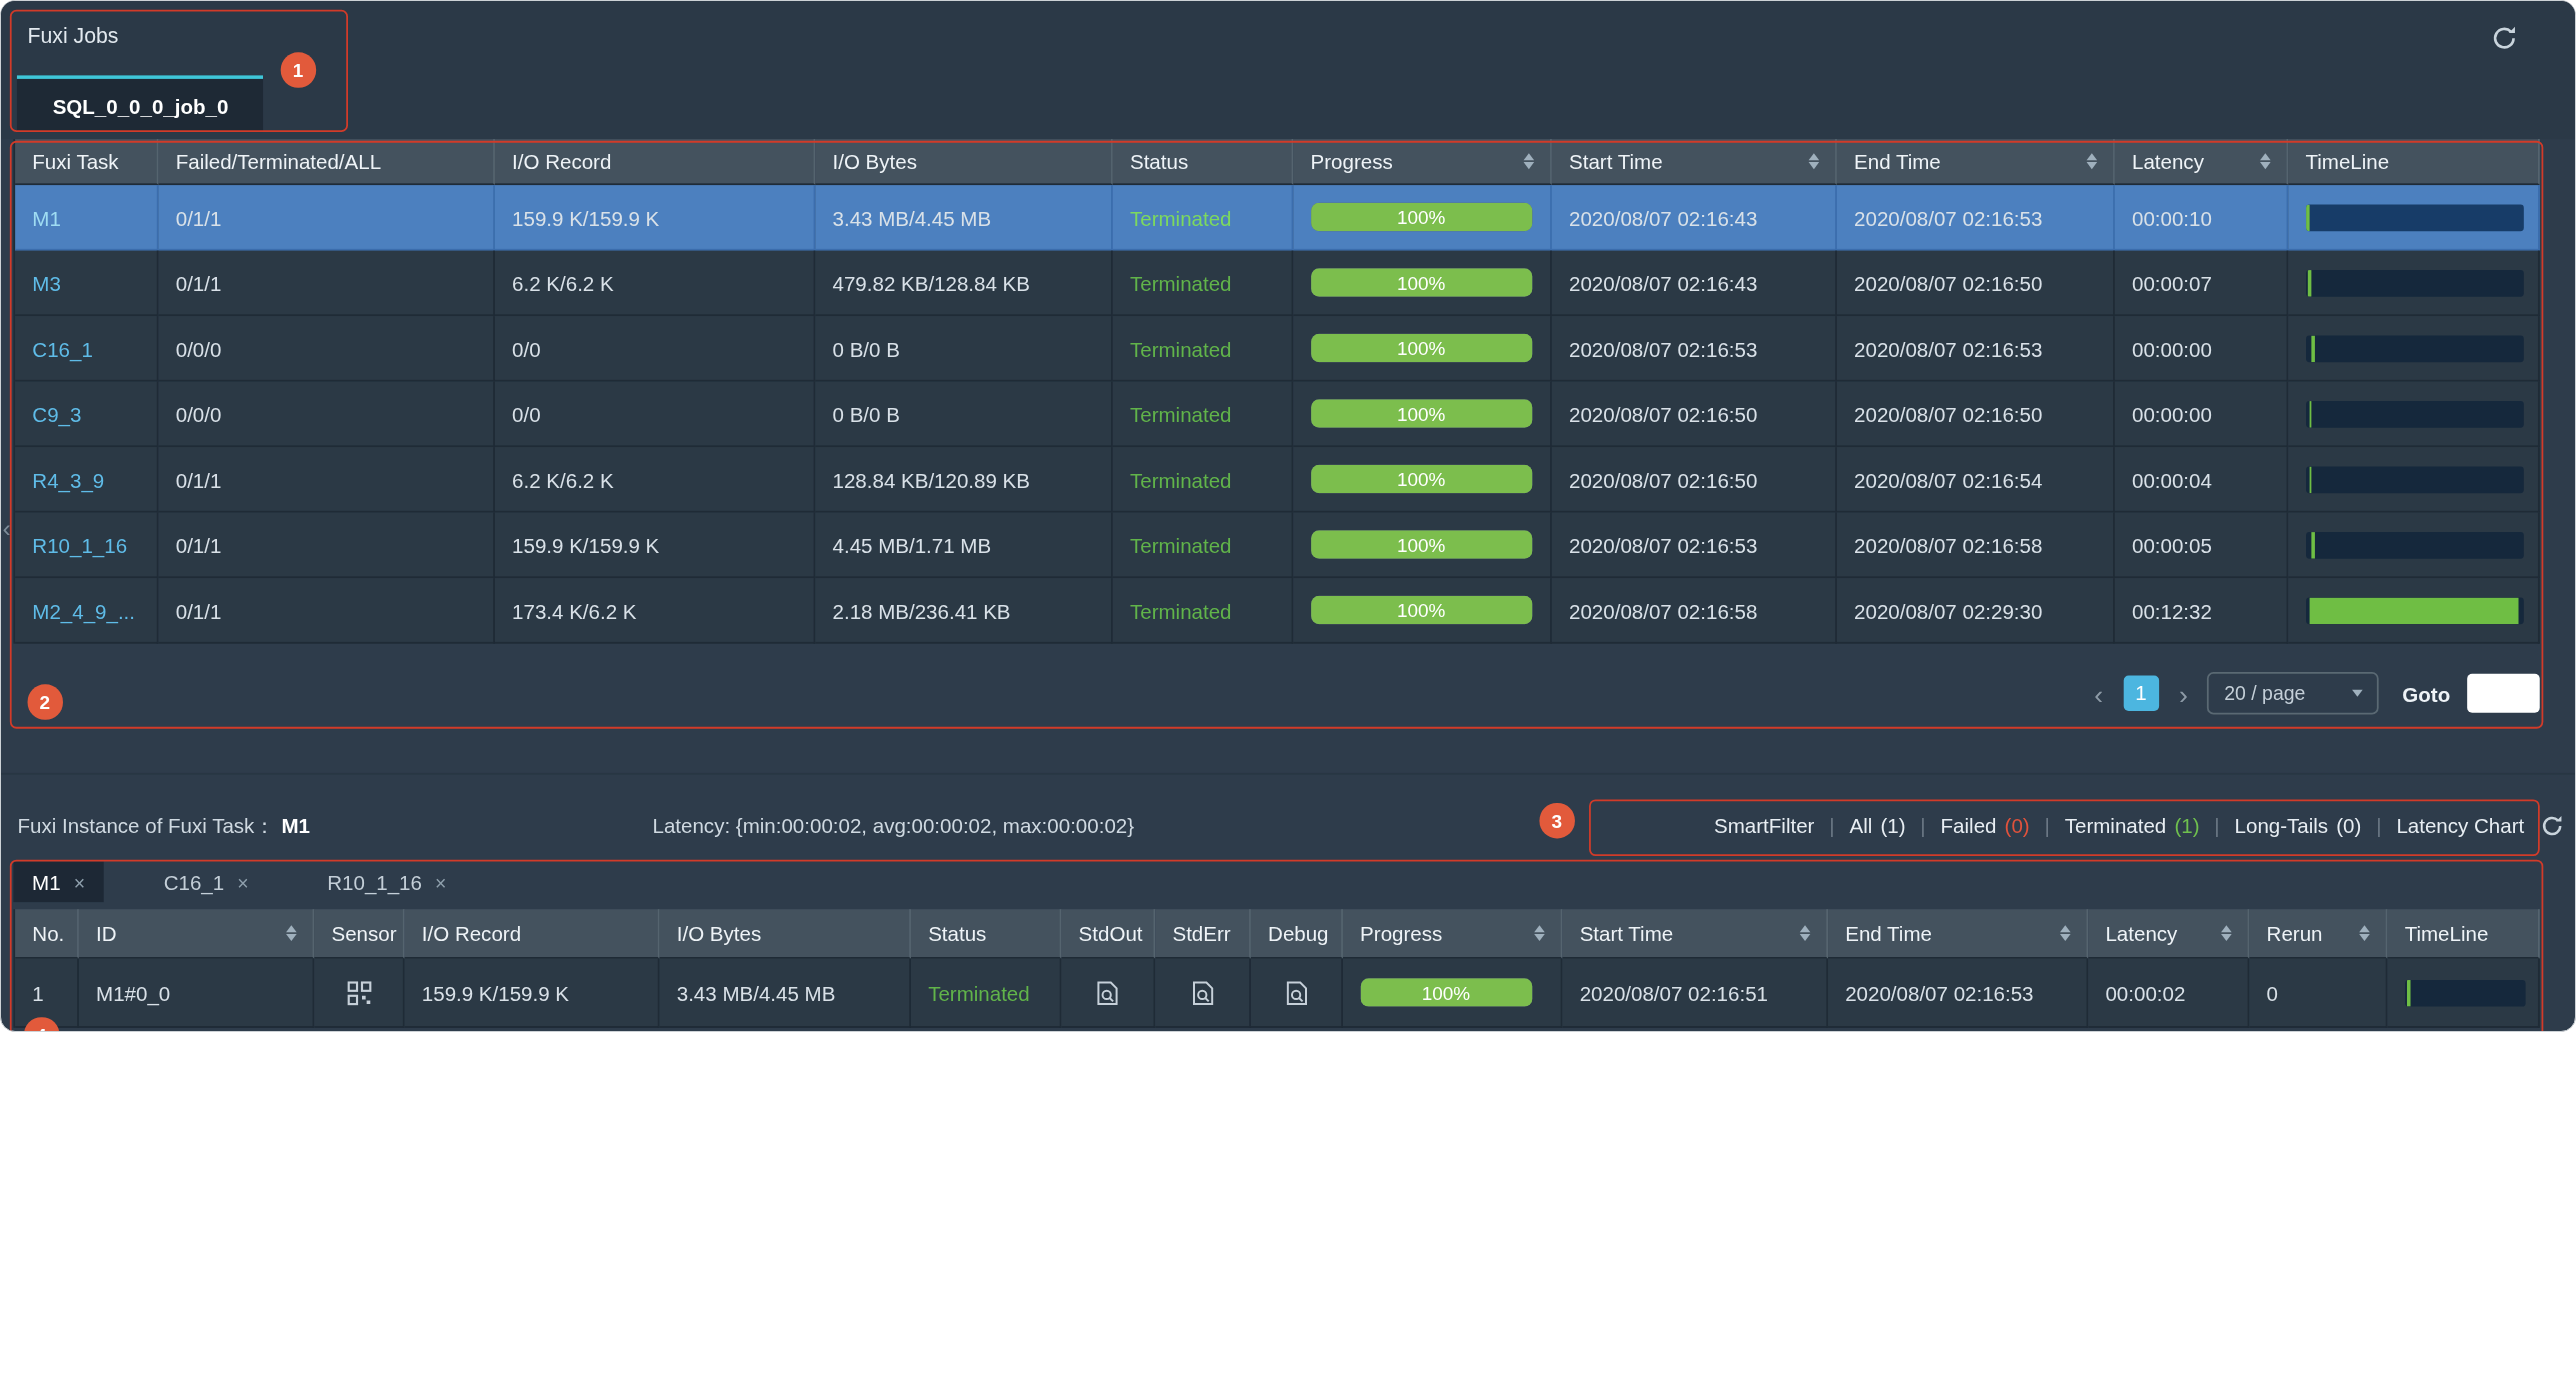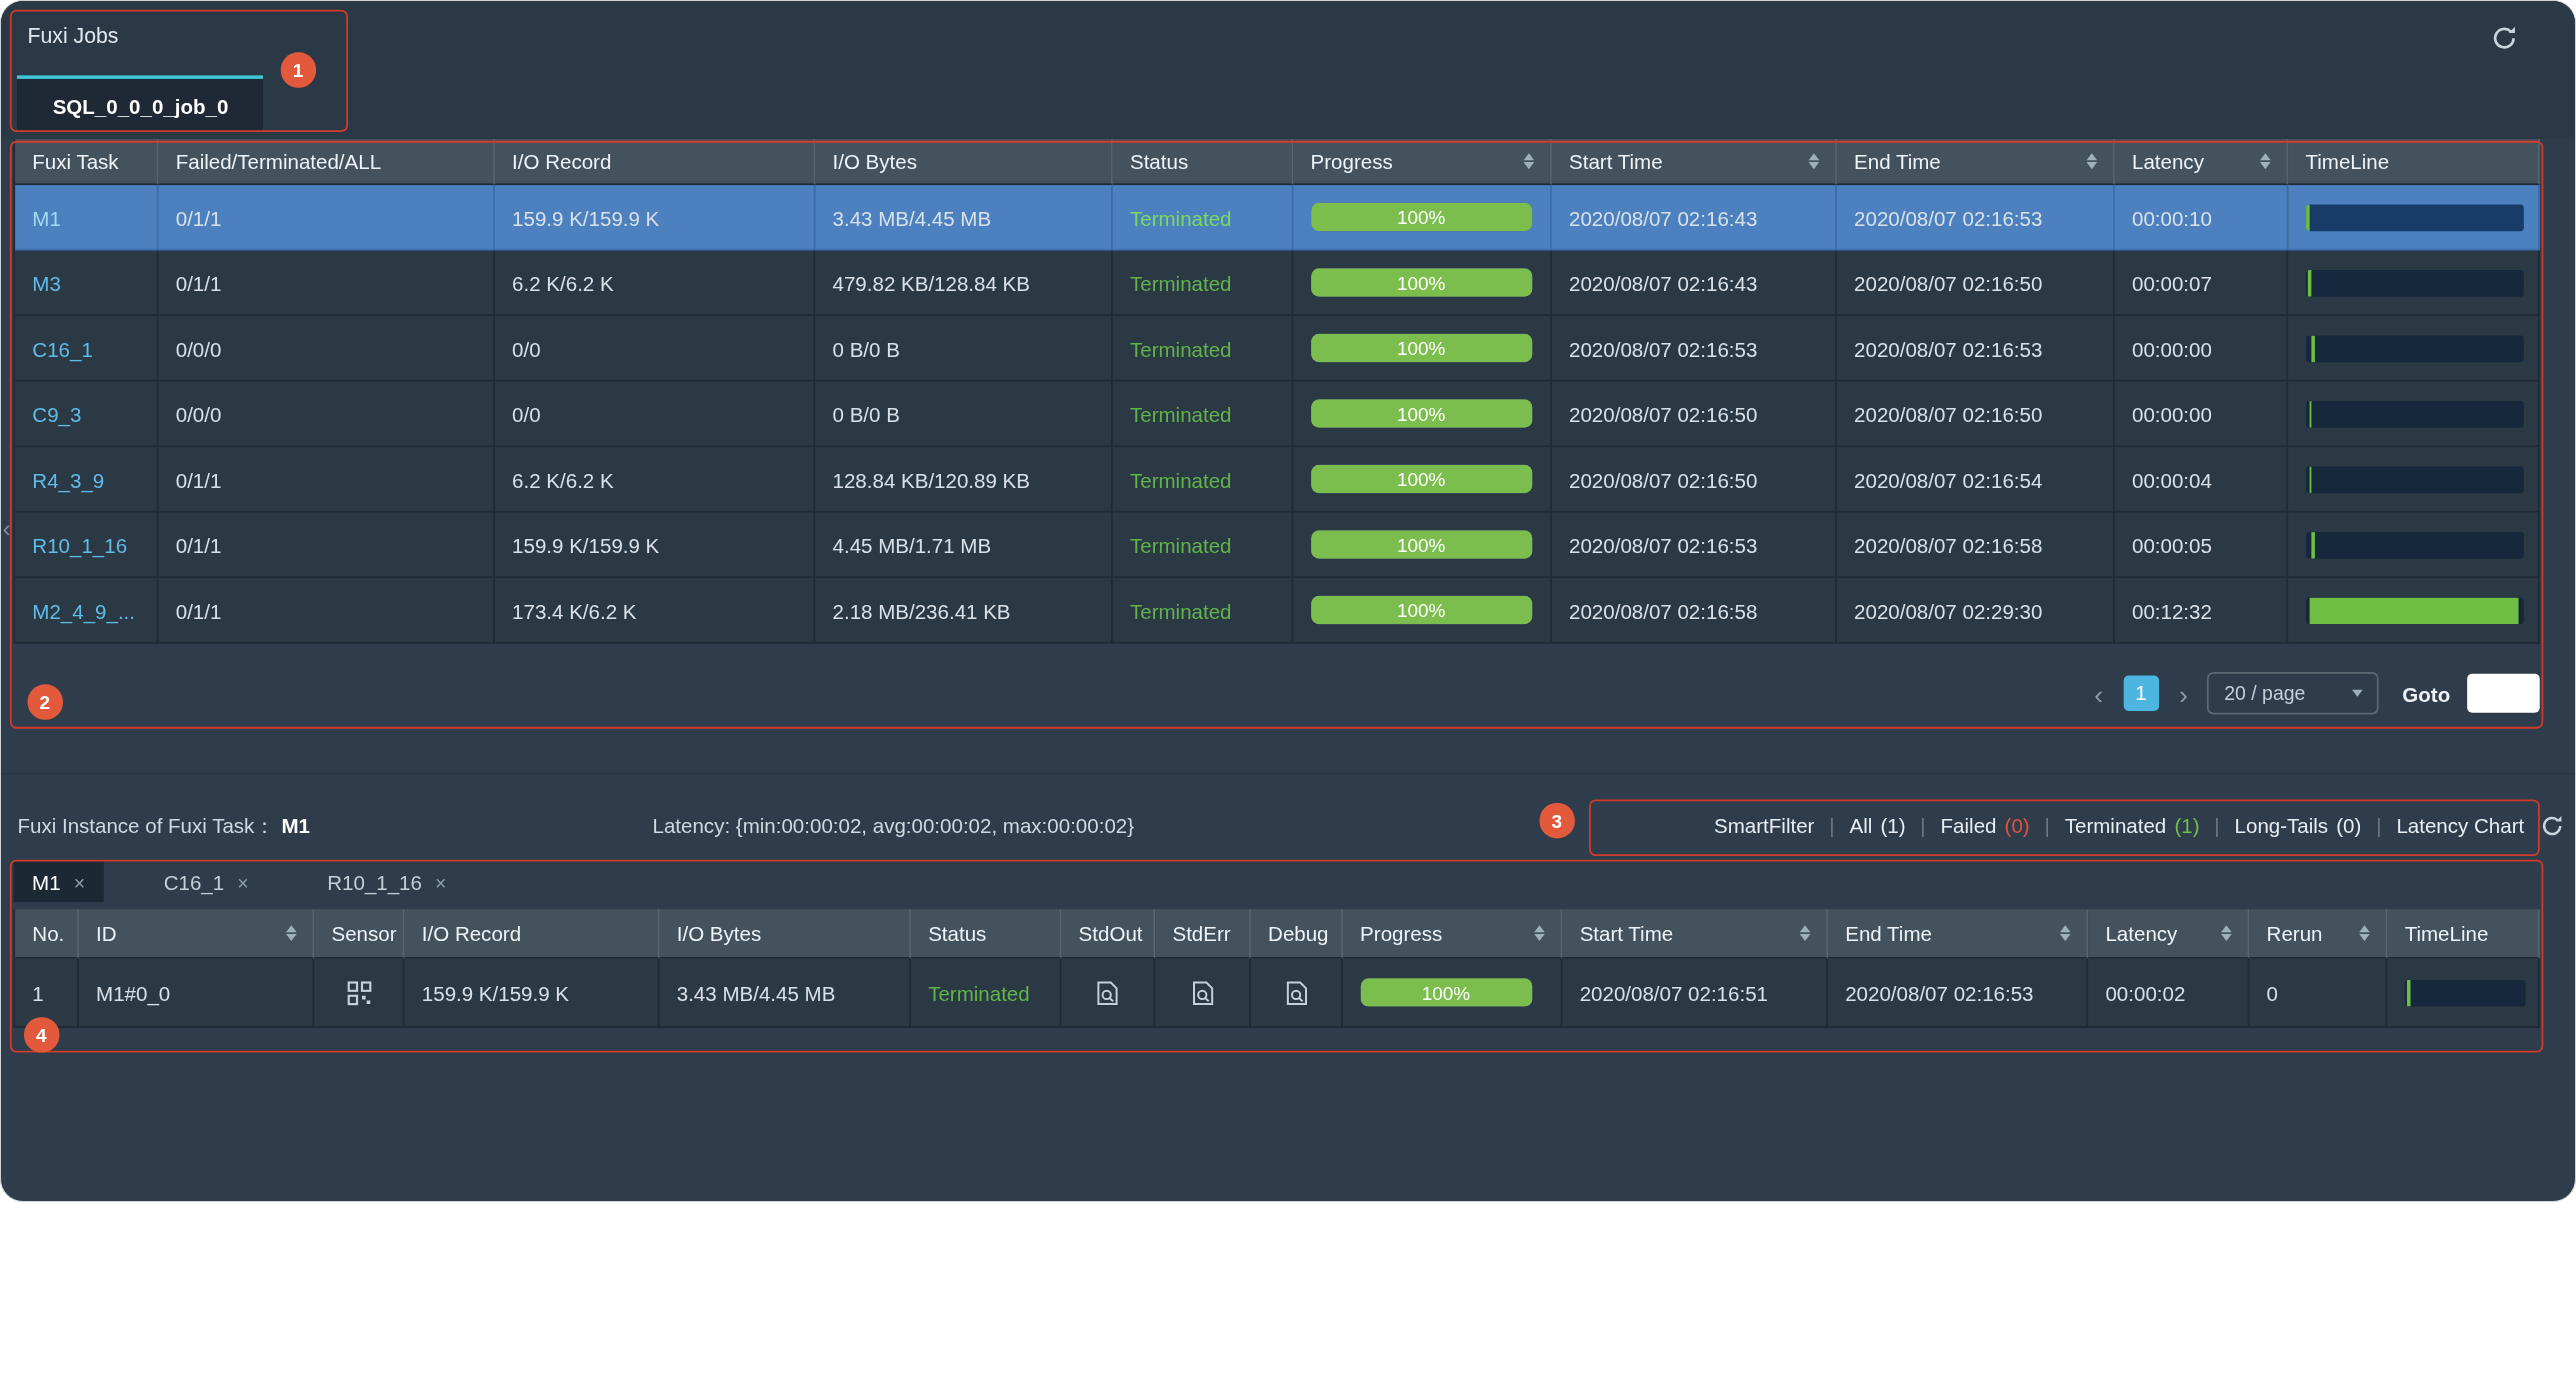--- a/index.html
+++ b/index.html
@@ -1,17 +1,17 @@
 <!DOCTYPE html>
 <html style="font-size:15px"><head>
 <meta charset="utf-8">
 <style>
   *{box-sizing:border-box;margin:0;padding:0}
   body{background:#ffffff;font-family:"Liberation Sans",sans-serif}
-  .stage{position:relative;width:2576px;height:1202px;border-radius:23px;overflow:hidden;
+  .stage{position:relative;width:2576px;height:1032px;border-radius:15px;overflow:hidden;
          background:#2e3c4b;border:1.9px solid #cdd2d6}
   .design{position:absolute;left:0;top:0;width:1455px;height:788px;
           transform:scale(1.7704);transform-origin:0 0;color:#d9e1e8;font-size:11.6px}
 
   
   .topbar{position:absolute;left:0;top:0;width:100%;height:78px;background:#2b3947}
   .jobs-title{position:absolute;left:15px;top:13px;font-size:12px;color:#e2e9ef}
   .job-tab{position:absolute;left:9.3px;top:42px;height:32px;min-width:139px;padding:0 15px;
            background:#1e2935;border-top:2.8px solid #3fc6d8;display:flex;align-items:center;
            justify-content:center;color:#fff;font-weight:700;cursor:pointer}

